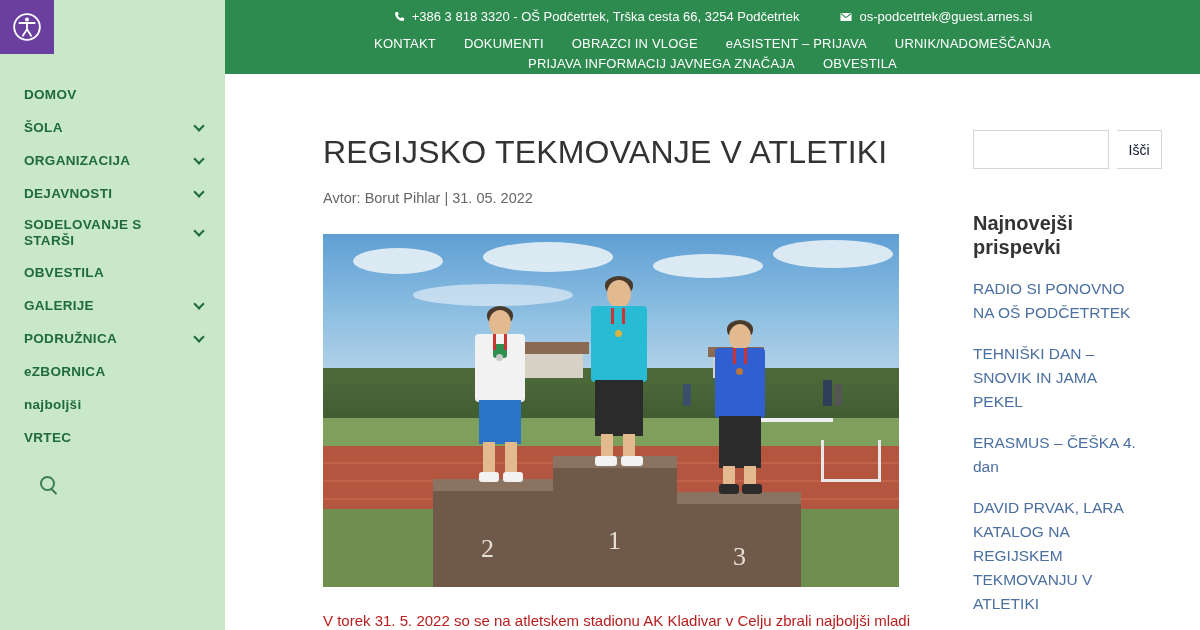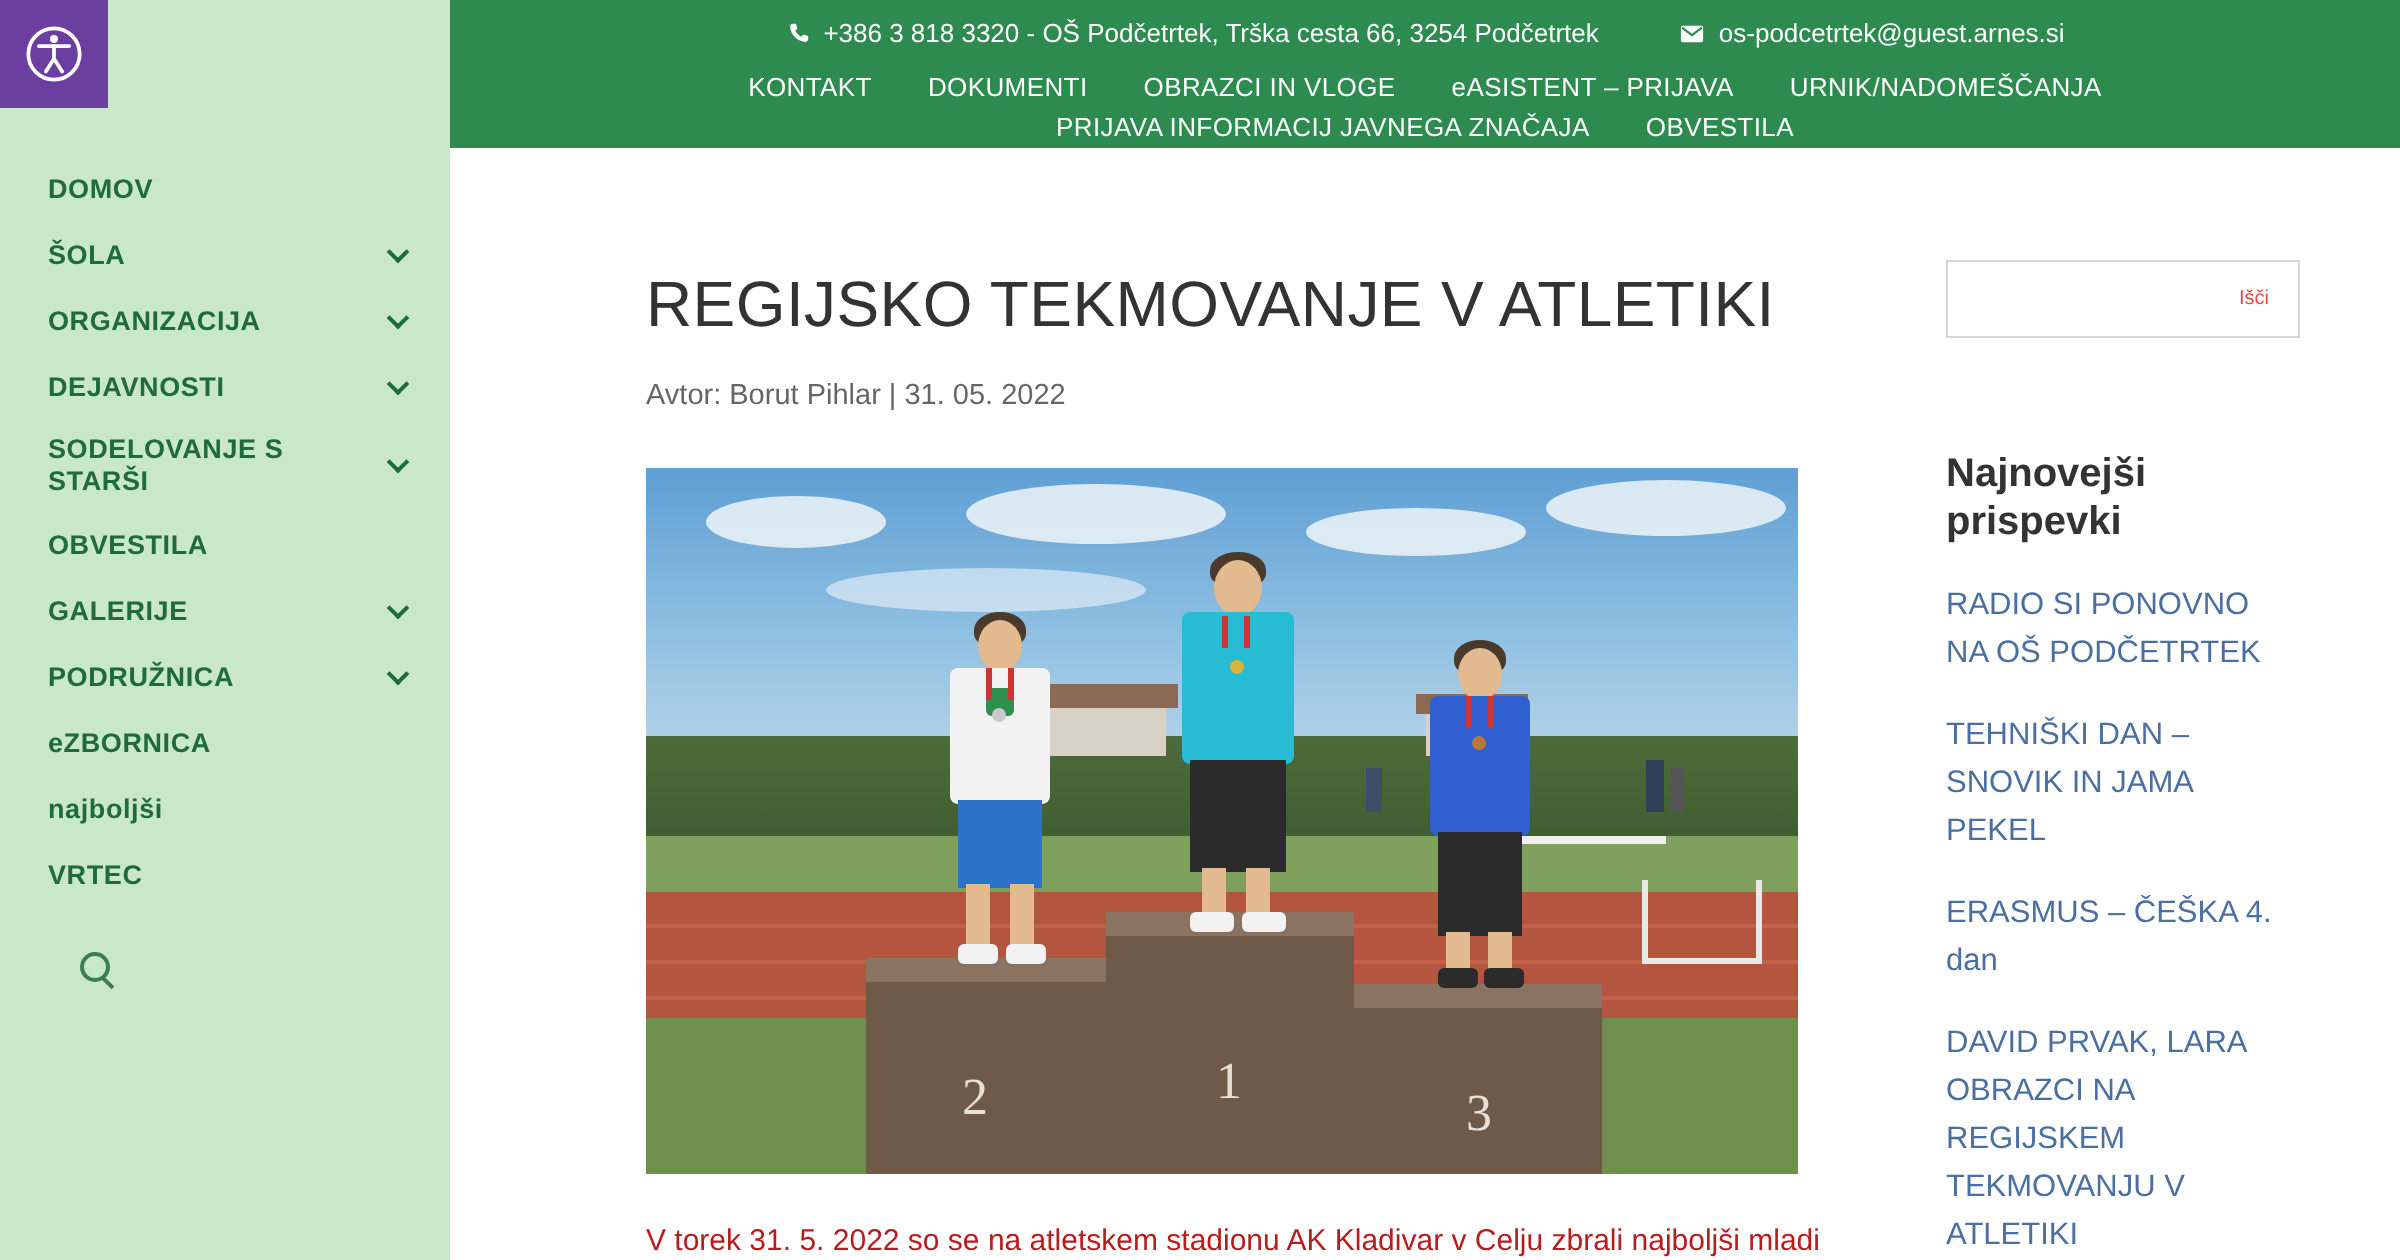--- a/index.html
+++ b/index.html
@@ -196,32 +196,32 @@
     border: 1px solid #d6d6d6;
     background: #fff;
     padding: 0 10px;
     font-size: 14px;
     color: #333;
     outline: none;
     font-family: "Liberation Sans", sans-serif;
   }
   #search-btn {
     position: absolute;
-    left: 132px; top: 0;
+    left: 144px; top: 0;
     width: 45px; height: 39px;
     border: 1px solid #d6d6d6;
     border-left: none;
     background: #fff;
-    font-size: 10px;
-    color: #ef4444;
+    font-size: 14px;
+    color: #0f172a;
     cursor: pointer;
     font-family: "Liberation Sans", sans-serif;
   }
   #rb-title {
-    margin-top: 57px;
+    margin-top: 43px;
     font-size: 20px;
     font-weight: bold;
     color: #333;
     line-height: 1.18;
     width: 130px;
   }
   #rb-list { margin-top: 18px; }
   #rb-list .post {
     font-size: 15.5px;
     line-height: 1.55;
@@ -421,17 +421,17 @@
       <input id="search-input" type="text" placeholder="" style="">
       <button id="search-btn">Išči</button>
     </div>
 
     <div id="rb-title">Najnovejši prispevki</div>
 
     <div id="rb-list">
       <div class="post">RADIO SI PONOVNO NA OŠ PODČETRTEK</div>
       <div class="post">TEHNIŠKI DAN – SNOVIK IN JAMA PEKEL</div>
       <div class="post">ERASMUS – ČEŠKA 4. dan</div>
-      <div class="post">DAVID PRVAK, LARA OBRAZCI NA REGIJSKEM TEKMOVANJU V ATLETIKI</div>
+      <div class="post">DAVID PRVAK, LARA KATALOG NA REGIJSKEM TEKMOVANJU V ATLETIKI</div>
       <div class="post">REGIJSKO TEKMOVANJE V ATLETIKI</div>
     </div>
   </aside>
 </main>
 
 </body></html>

